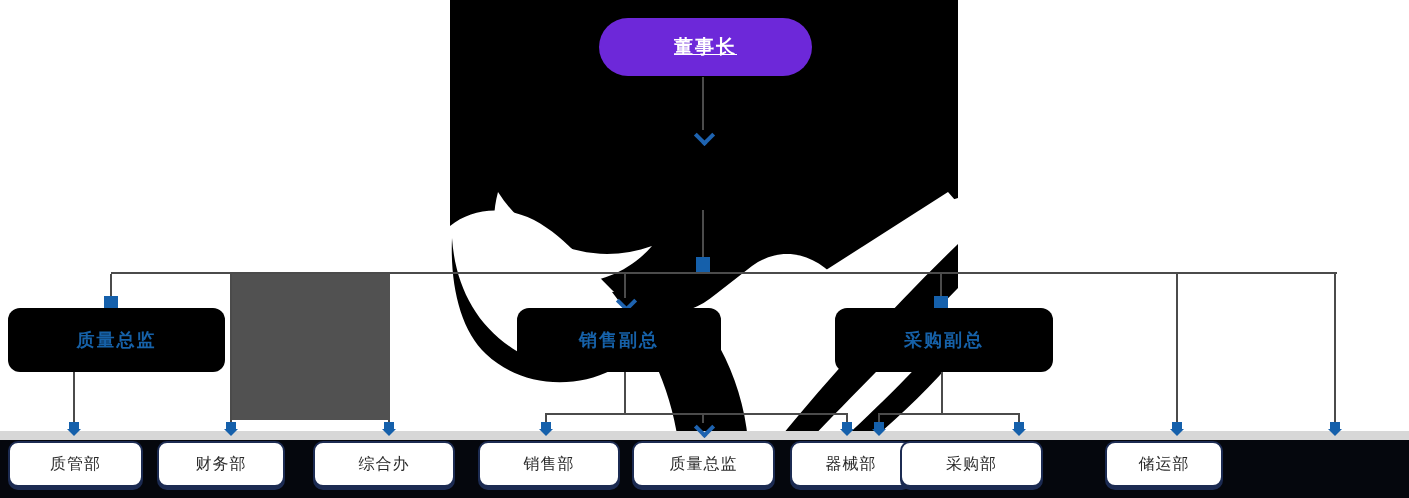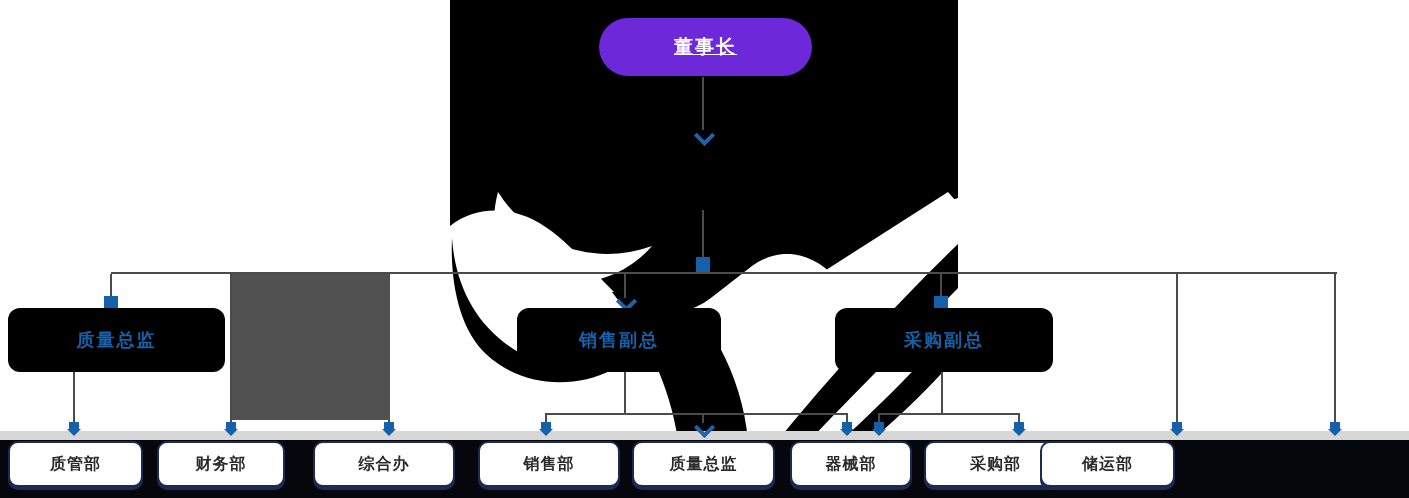--- a/index.html
+++ b/index.html
@@ -38,30 +38,30 @@
     display:flex;align-items:center;justify-content:center;z-index:5;
   }
   .t3-quality{left:8px;width:217px;}
   .t3-sales{left:517px;width:204px;}
   .t3-purchasing{left:835px;width:218px;}
   .dept{
     position:absolute;top:441px;height:46px;box-sizing:border-box;
     background:#ffffff;border:2px solid #1c2b52;border-radius:10px;
     box-shadow:0 3px 0 0 #1c2b52;
     color:#2a2a2a;font-size:16px;letter-spacing:1px;
-    display:flex;align-items:center;justify-content:center;z-index:5;font-weight:bold;
+    display:flex;align-items:center;justify-content:center;z-index:5;
   }
   .d0{left:8px;width:135px;}
   .d1{left:157px;width:128px;}
   .d2{left:313px;width:142px;}
   .d3{left:478px;width:142px;}
   .d4{left:632px;width:143px;}
   .d5{left:790px;width:122px;}
-  .d6{left:924px;width:143px;}
-  .d7{left:1040px;width:135px;}
+  .d6{left:900px;width:143px;}
+  .d7{left:1105px;width:118px;}
   .d8{left:1262px;width:142px;}
 </style>
 </head>
 <body>
 
 <div id="canvas">
 
   <svg id="wm" width="1409" height="498" viewBox="0 0 1409 498">
     <path fill="#000000" d="M450,0 H958 V198 C916,210 884,234 856,260 L836,278 C812,252 780,246 752,266 L716,294 C680,324 642,318 612,290 C586,264 564,236 534,220 C504,205 472,208 450,226 Z"></path>
     <path fill="#ffffff" d="M498,192 C534,248 596,266 652,246 C612,292 544,294 506,256 C492,240 492,214 498,192 Z"></path>

